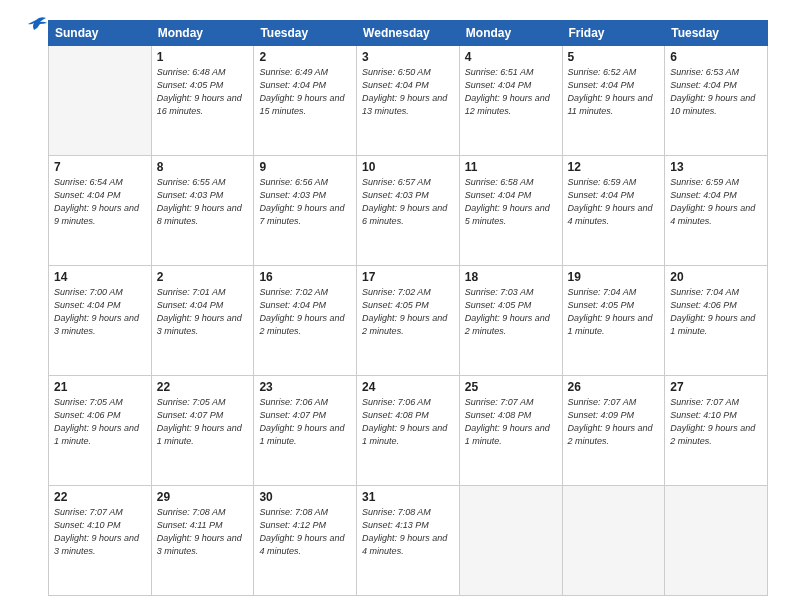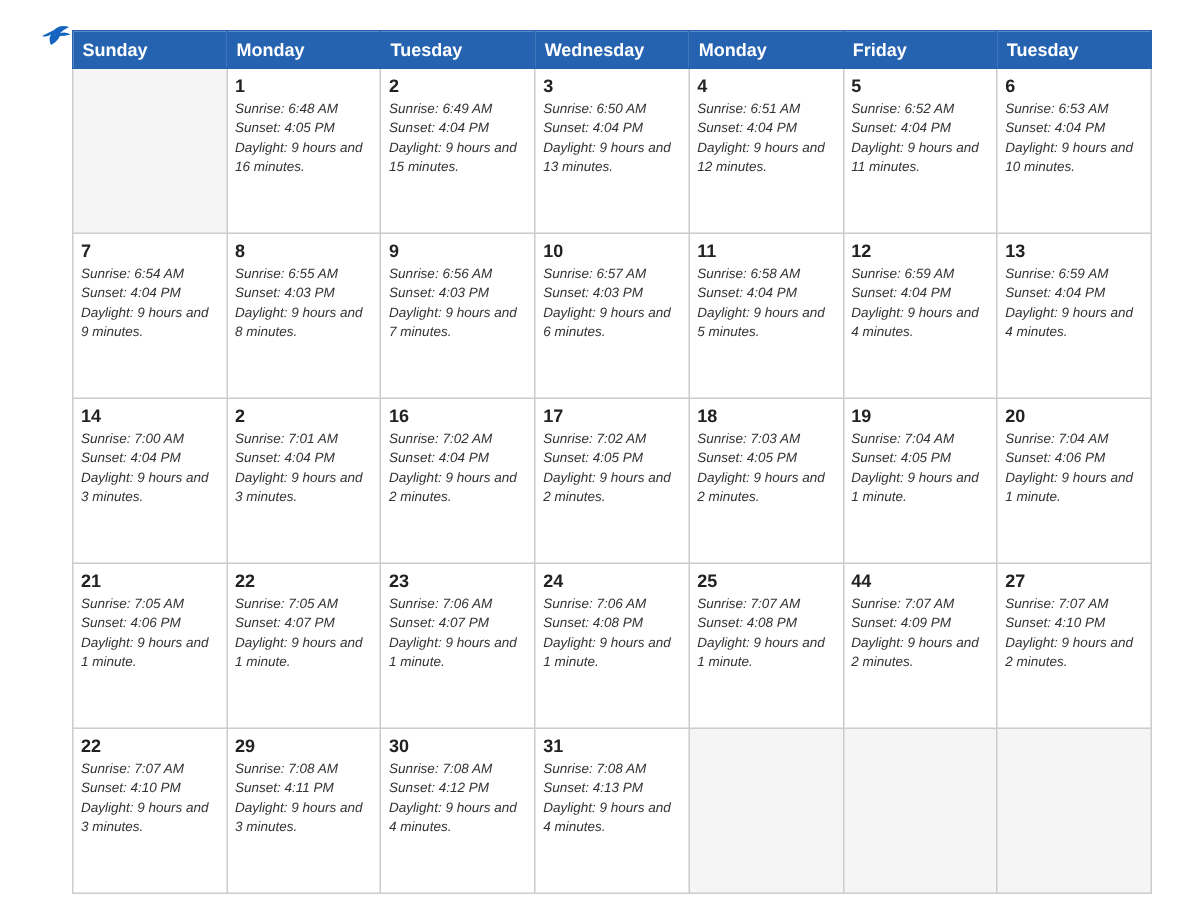--- a/index.html
+++ b/index.html
@@ -227,21 +227,21 @@
           </td>
           <td>
             <span class="day-num">24</span>
             <div class="day-info">Sunrise: 7:06 AM<br>Sunset: 4:08 PM<br>Daylight: 9 hours and 1 minute.</div>
           </td>
           <td>
             <span class="day-num">25</span>
             <div class="day-info">Sunrise: 7:07 AM<br>Sunset: 4:08 PM<br>Daylight: 9 hours and 1 minute.</div>
           </td>
           <td>
-            <span class="day-num">44</span>
+            <span class="day-num">26</span>
             <div class="day-info">Sunrise: 7:07 AM<br>Sunset: 4:09 PM<br>Daylight: 9 hours and 2 minutes.</div>
           </td>
           <td>
             <span class="day-num">27</span>
             <div class="day-info">Sunrise: 7:07 AM<br>Sunset: 4:10 PM<br>Daylight: 9 hours and 2 minutes.</div>
           </td>
         </tr>
         <tr>
           <td>
             <span class="day-num">22</span>

